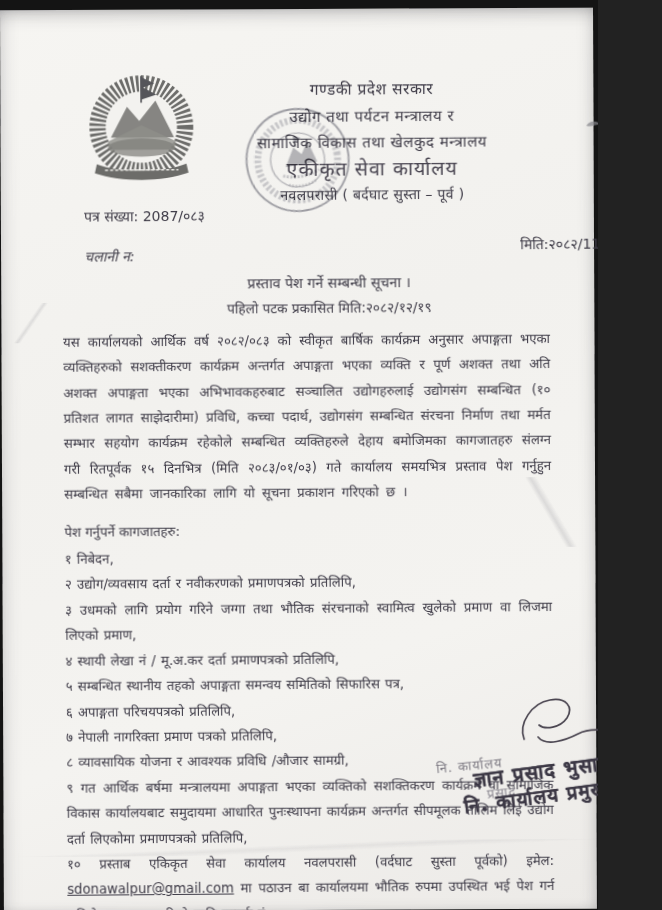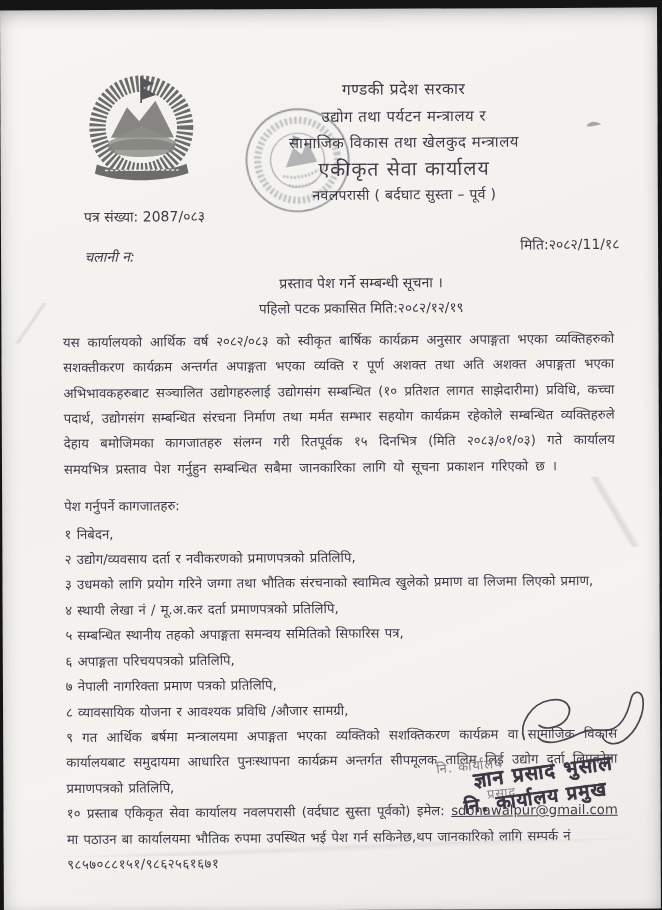--- a/index.html
+++ b/index.html
@@ -1,17 +1,17 @@
 <!DOCTYPE html>
 <html><head>
 <meta charset="utf-8">
 <style>
   html,body{margin:0;padding:0;background:#222;}
   .scan{
-    position:relative;width:662px;height:910px;overflow:hidden;
+    position:relative;width:598px;height:910px;overflow:hidden;
     background:#141414;
     font-family:"DejaVu Sans",sans-serif;
     color:#3e3b47;
   }
   .paper{
     position:absolute;top:9px;left:0;right:5px;bottom:0;
     background:linear-gradient(160deg,#f6f5f2 0%,#f2f1ee 40%,#f4f3f0 70%,#eceae7 100%);
     transform:rotate(-0.25deg);
     transform-origin:50% 0;
     box-shadow:

